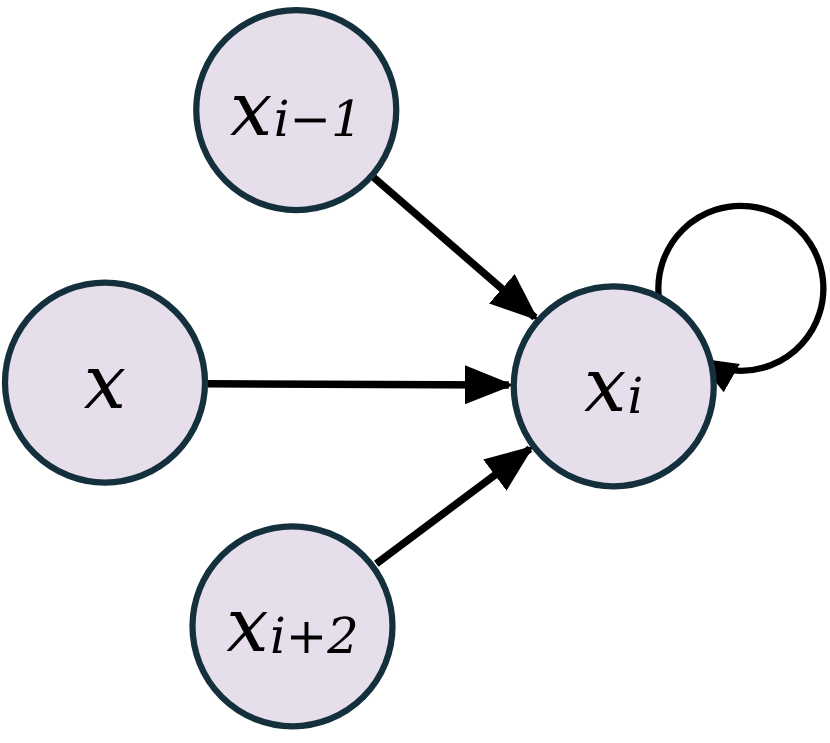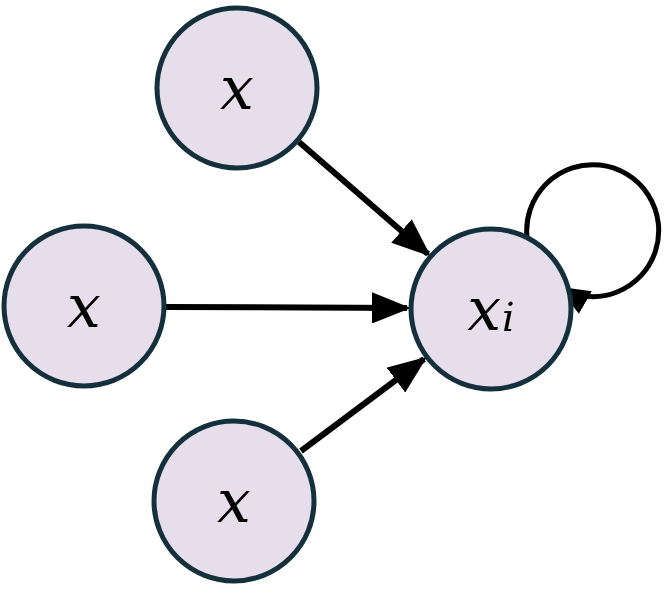--- a/index.html
+++ b/index.html
@@ -79,28 +79,30 @@
     <path class="edge-loop" d="M 527 237 A 66 66 0 1 1 560 288" marker-end="url(#arrow)" stroke="#000000"></path>
 
     <circle class="node-circle" cx="237" cy="88" r="80" fill="#e6deeb" stroke="#15303d"></circle>
     <circle class="node-circle" cx="84" cy="306" r="80" fill="#e6deeb" stroke="#15303d"></circle>
     <circle class="node-circle" cx="234" cy="501" r="80" fill="#e6deeb" stroke="#15303d"></circle>
     <circle class="node-circle" cx="491" cy="309" r="80" fill="#e6deeb" stroke="#15303d"></circle>
   </svg>
 
   <div class="node-label label-0">
     <span class="base">x</span>
+      <sub>i−1</sub>
   </div>
 
   <div class="node-label label-1">
     <span class="base">x</span>
   </div>
 
   <div class="node-label label-2">
     <span class="base">x</span>
+      <sub>i+2</sub>
   </div>
 
   <div class="node-label label-3">
     <span class="base">x</span>
       <sub>i</sub>
   </div>
 
 </div>
 
 </body></html>

